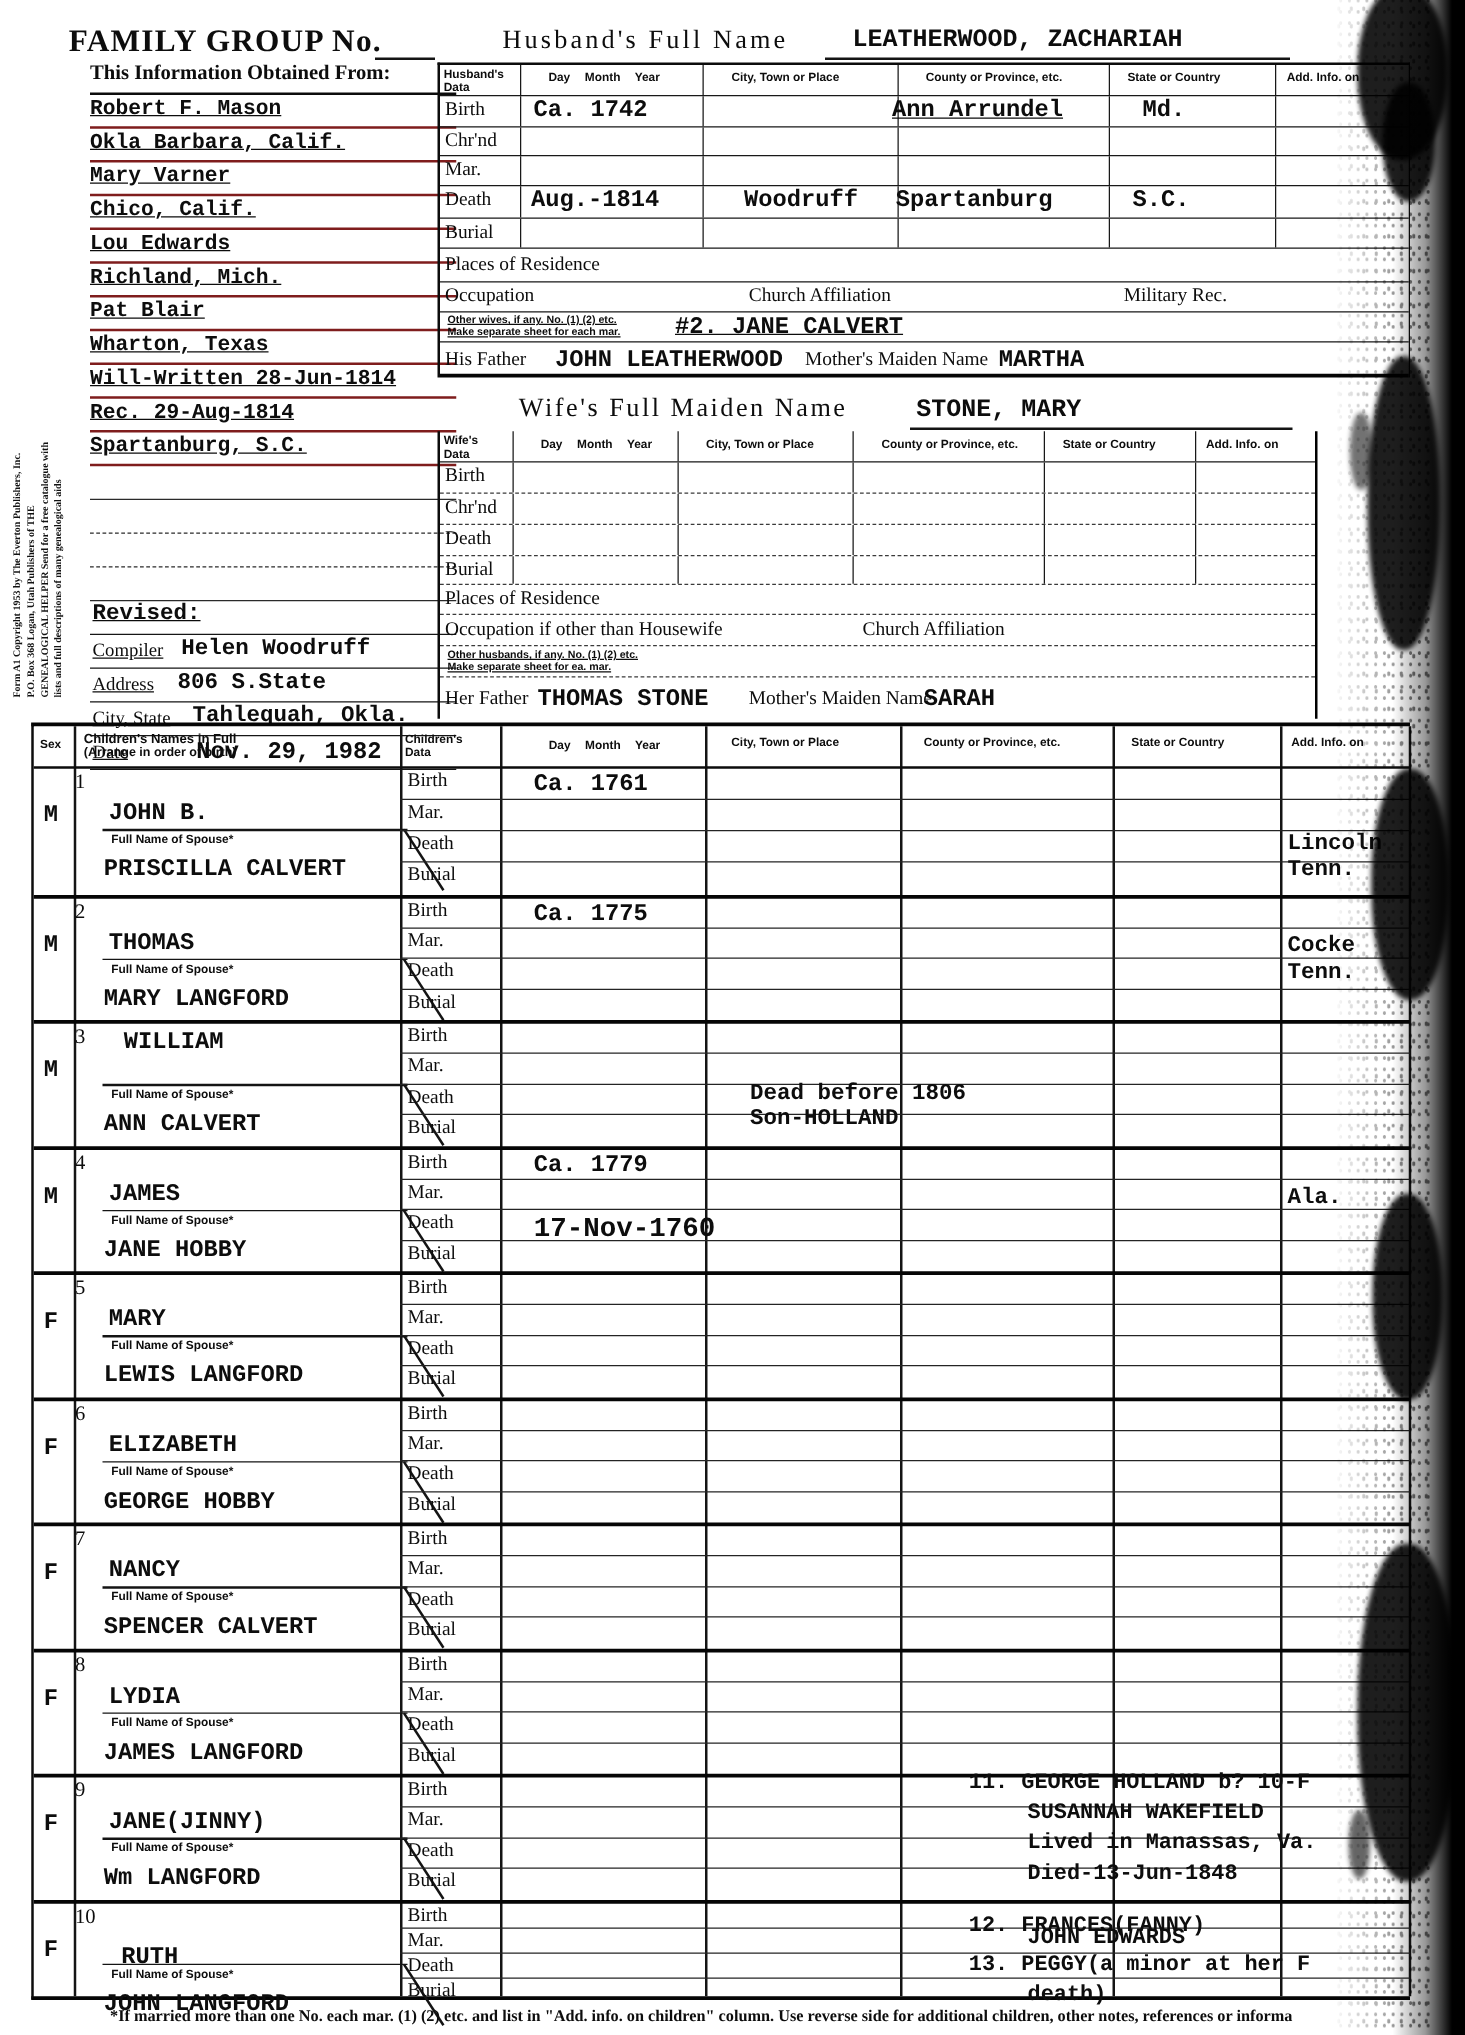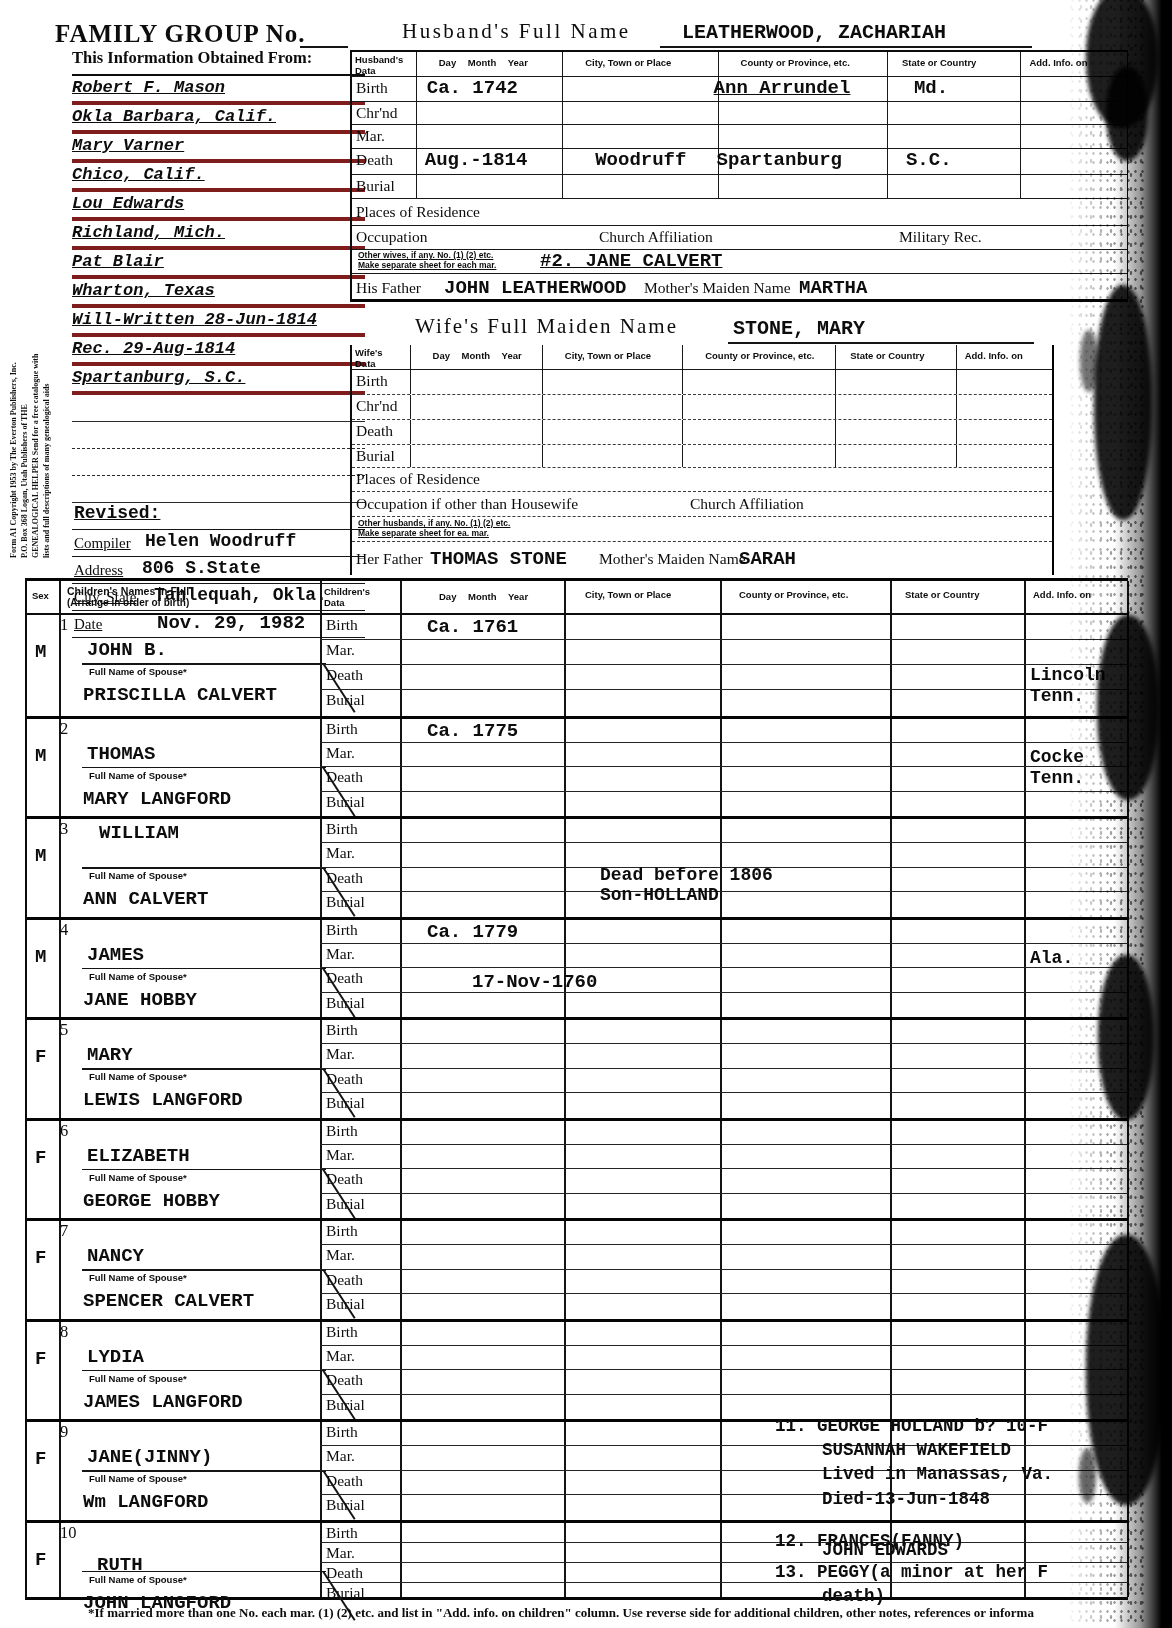--- a/index.html
+++ b/index.html
@@ -13,22 +13,22 @@
   .hl{position:absolute;background:#141414;height:1.5px;}
   
   #t-form-title{left:55px;top:20px;font-size:25px;font-weight:bold;letter-spacing:1px;}
   #ln-no{left:300px;top:46px;width:48px;height:2px;}
   #t-husband-label{left:402px;top:19px;font-size:21px;letter-spacing:2.5px;}
   #t-husband-name{left:682px;top:21px;font-size:20px;}
   #ln-hname{left:660px;top:46px;width:372px;height:2px;}
   
   .srcpanel{position:absolute;left:72px;top:48px;width:293px;}
   .src-head{height:26px;border-bottom:2.5px solid #0c0c0c;font-size:16.5px;font-weight:bold;}
-  .src-line{height:25px;border-bottom:4px solid #7f1d1d;font-size:17px;line-height:24px;
-            font-family:"Liberation Mono",monospace;font-weight:bold;white-space:nowrap;text-decoration:underline;font-style:italic;}
+  .src-line{height:25px;border-bottom:2px solid #7f1d1d;font-size:17px;line-height:24px;
+            font-family:"Liberation Mono",monospace;font-weight:bold;white-space:nowrap;text-decoration:underline;}
   .src-blank{height:26px;border-bottom:1.5px solid #2a2a2a;}
   .src-blank.dash{border-bottom-style:dashed;}
   .cmp-line{position:relative;height:26px;border-bottom:1.5px solid #151515;font-size:15px;}
   .cmp-line .lblpart{position:absolute;left:2px;top:5px;text-decoration:underline;}
   .cmp-line .valpart{position:absolute;top:1px;font-size:18px;}
   #v-revised{left:2px;top:0;font-size:18px;text-decoration:underline;}
   #v-compiler{left:73px;} #v-address{left:70px;} #v-city{left:82px;} #v-date{left:85px;font-size:19px;}
   
   .htable{position:absolute;left:350px;top:50px;width:778px;border-top:2px solid #0c0c0c;
           border-left:2px solid #0c0c0c;border-right:1px solid #0c0c0c;box-sizing:border-box;}
@@ -77,21 +77,21 @@
   .cb-spouse-line{position:absolute;left:55px;top:48px;width:244px;height:1.5px;background:#141414;}
   .cb-diag{position:absolute;left:297px;top:48px;width:58px;height:1.5px;background:#141414;
            transform:rotate(57deg);transform-origin:0 0;}
   .cb-spouse-label{position:absolute;left:62px;top:52px;}
   .cb-spouse{position:absolute;left:56px;top:69px;font-size:19px;}
   .cb-rows{position:absolute;left:293px;right:0;top:0;height:100%;}
   .cb-row{height:25%;box-sizing:border-box;border-bottom:1px solid #242424;}
   .cb-row:last-child{border-bottom:none;}
   .cb-row .rl{font-size:15.5px;padding-left:6px;line-height:20px;display:inline-block;}
   .cb-birth{position:absolute;left:400px;top:1px;font-size:19px;}
-  .cb-death{position:absolute;left:400px;top:51px;font-size:19px;margin-left:45px;}
+  .cb-death{position:absolute;left:400px;top:51px;font-size:22px;}
   .cb-death-note{position:absolute;left:573px;top:46px;font-size:18px;line-height:20px;}
   .cb-add{position:absolute;left:1003px;top:28px;font-size:18px;line-height:21px;}
   #children-rows .child-block:nth-child(1) .cb-add{top:50px;}
   
   .note{position:absolute;font-size:17.5px;z-index:20;}
   #n1{left:775px;top:1416px;} #n2{left:822px;top:1440px;} #n3{left:822px;top:1464px;}
   #n4{left:822px;top:1489px;} #n5{left:775px;top:1531px;} #n6{left:822px;top:1540px;}
   #n7{left:775px;top:1562px;} #n8{left:822px;top:1586px;}
   #footer{left:88px;top:1605px;font-size:13px;font-weight:bold;white-space:nowrap;z-index:5;}
   #edge-credit{left:8px;top:558px;width:296px;font-size:8px;line-height:11px;font-weight:bold;

